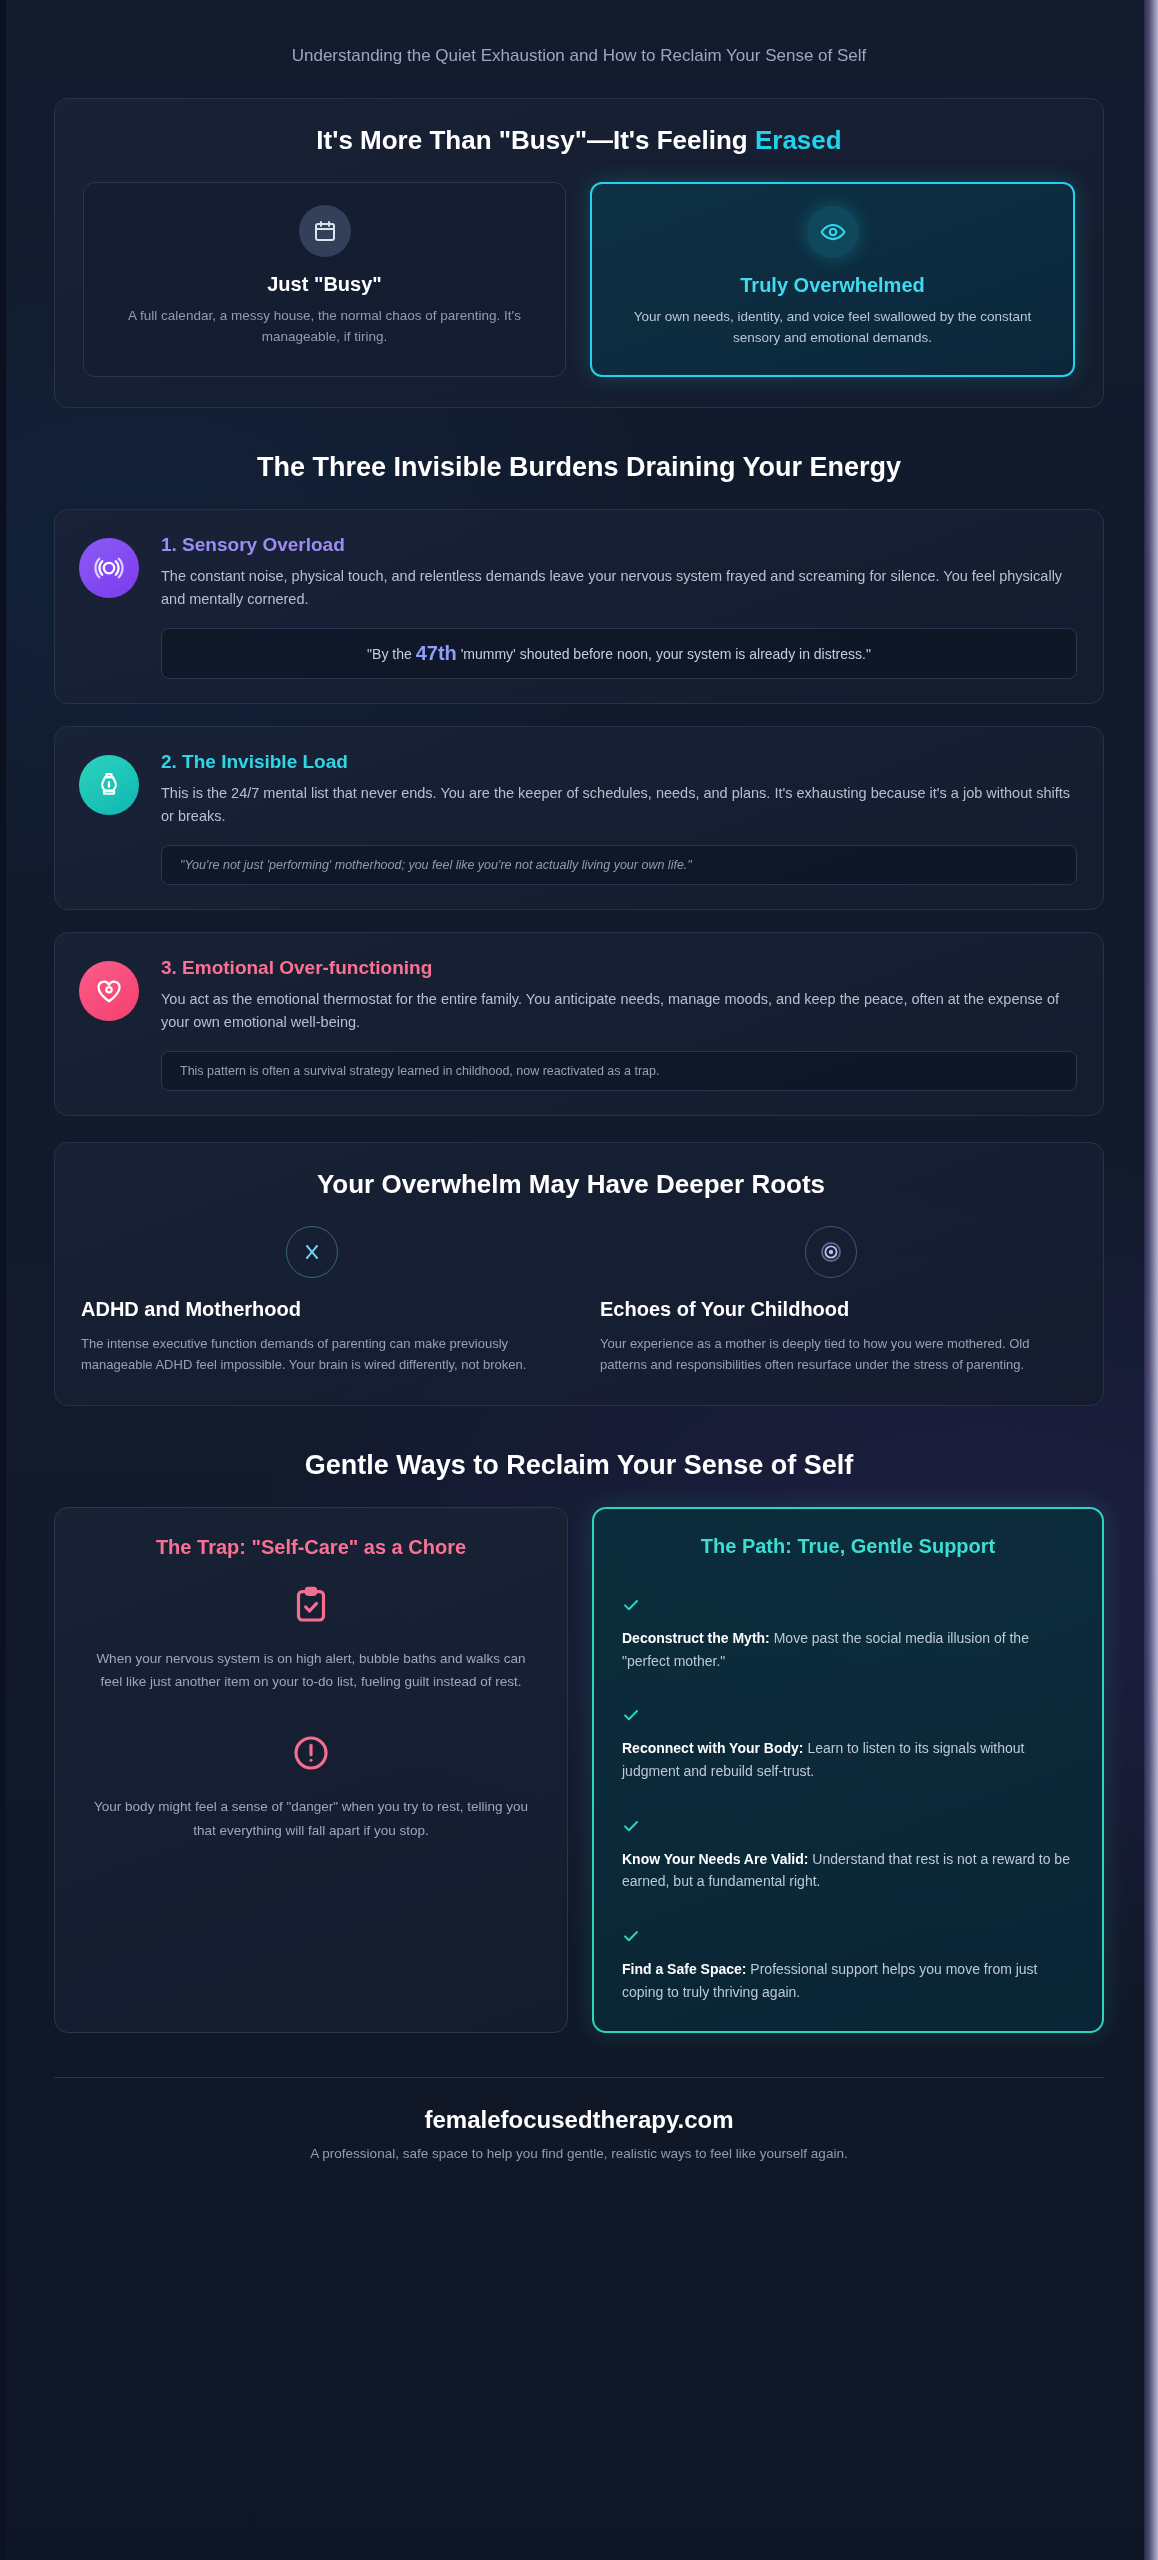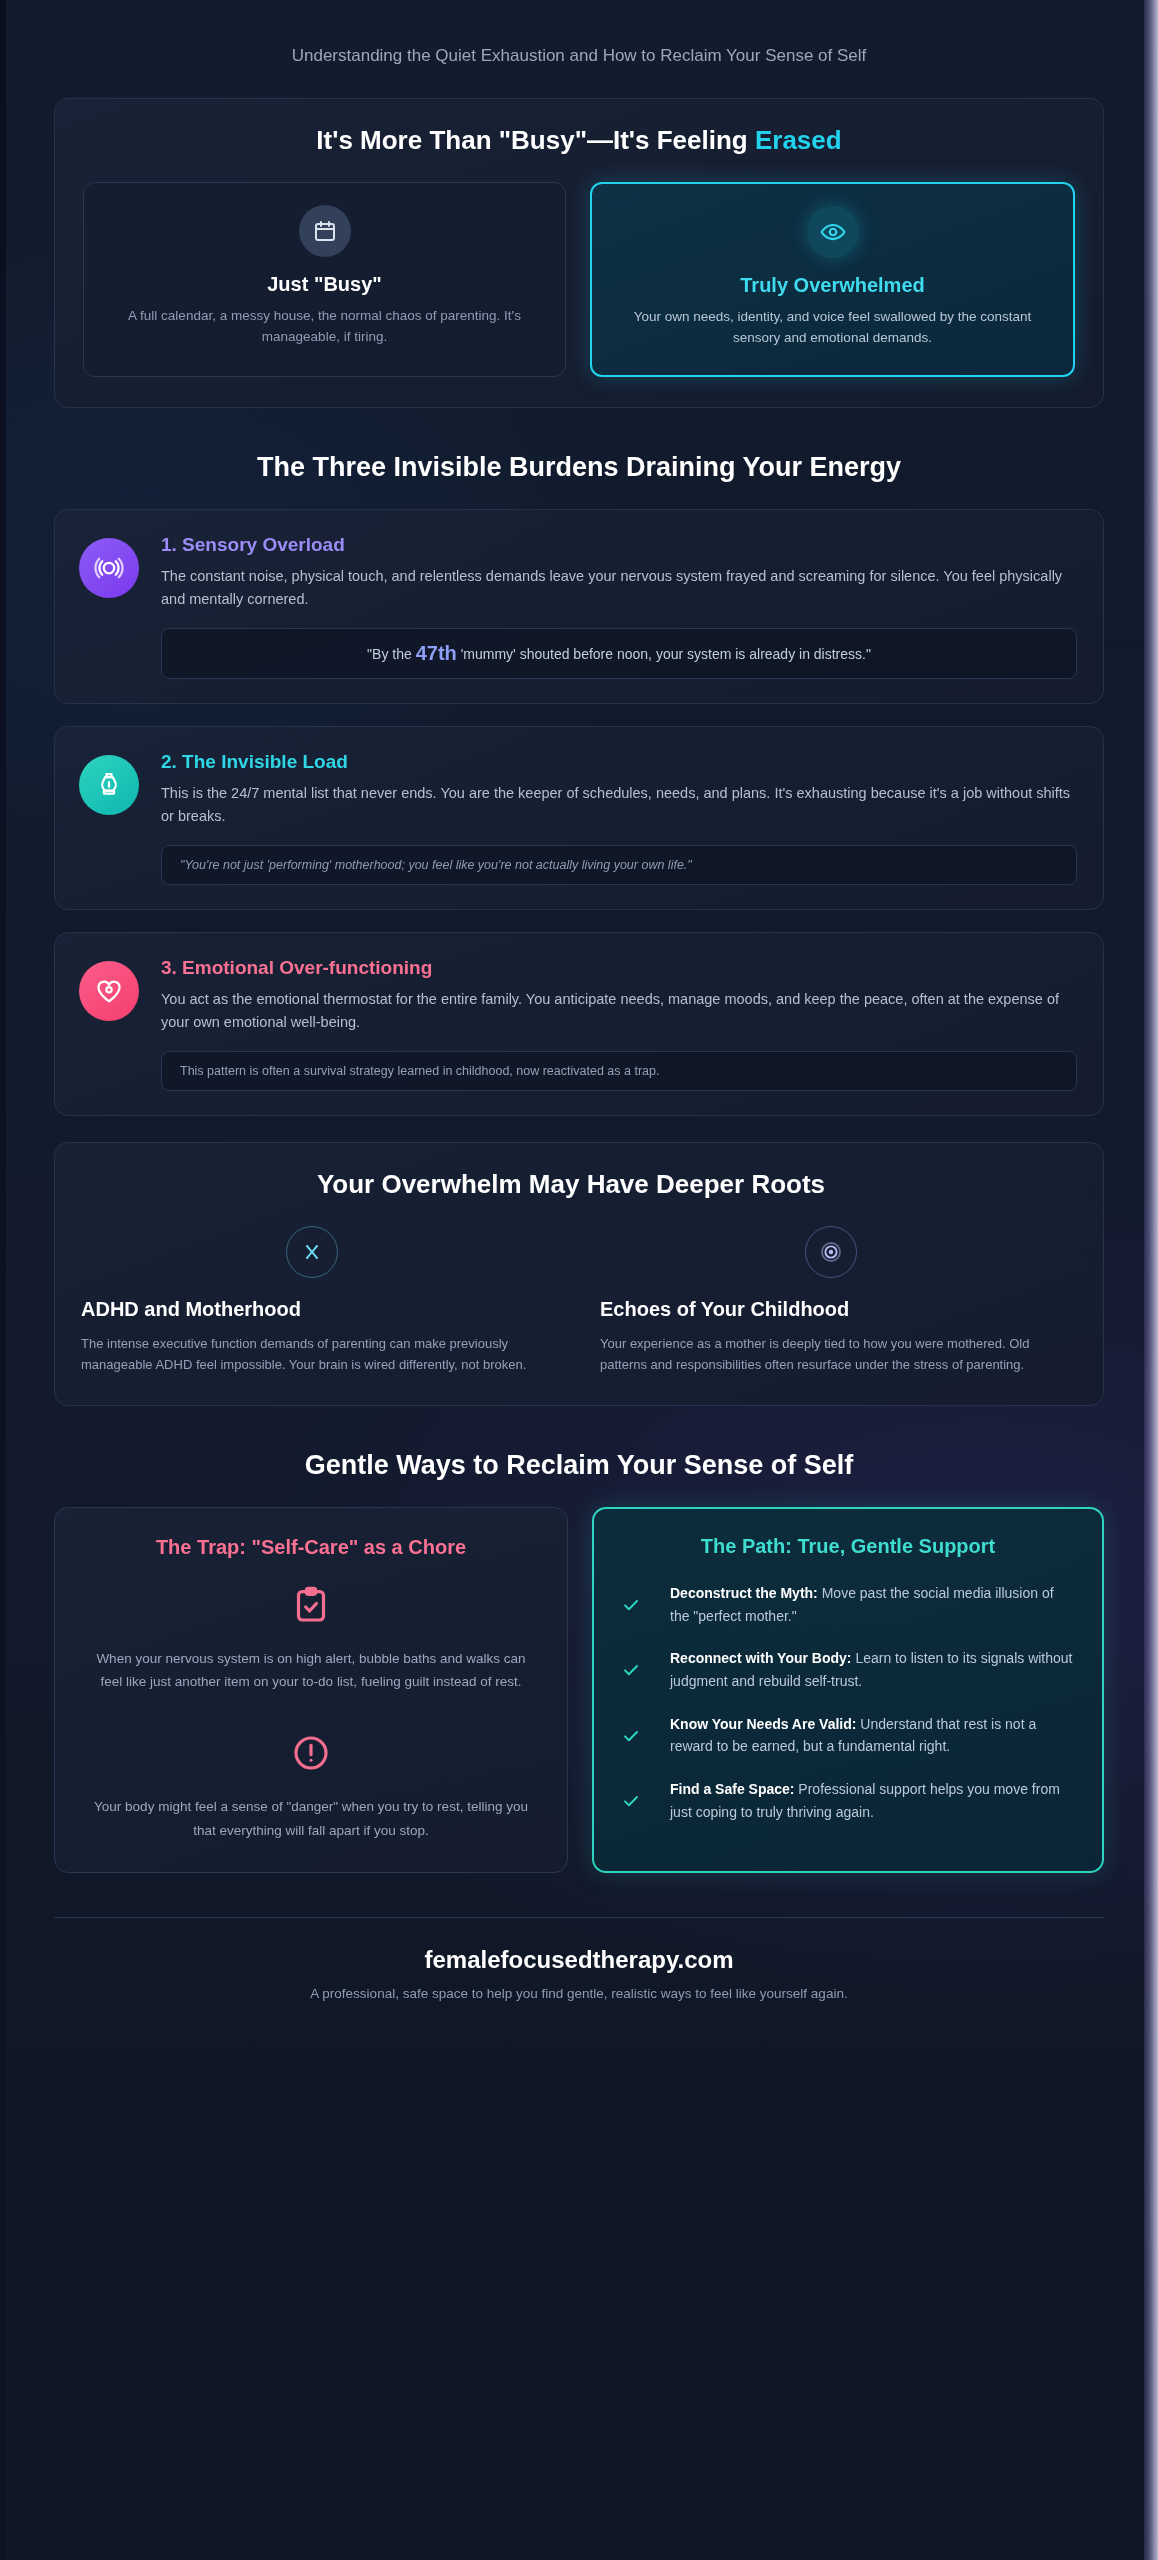--- a/index.html
+++ b/index.html
@@ -259,23 +259,24 @@
     border-radius: 14px;
     padding: 26px 28px 28px;
     box-shadow: 0 0 26px rgba(45,212,191,0.18);
   }
   .path-h {
     font-size: 20px; font-weight: bold; color: #3fdcd0; text-align: center; margin-bottom: 24px;
   }
   .plist { list-style: none; }
   .pitem {
     display: flex;
-    gap: 30px;
+    gap: 13px;
     margin-bottom: 20px;
     align-items: flex-start;
+    flex-direction: column;
   }
   .pitem:last-child { margin-bottom: 0; }
   .pcheck {
     flex: 0 0 auto;
     width: 18px; height: 18px;
     margin-top: 14px;
   }
   .ptext {
     font-size: 14px; line-height: 1.62; color: #bcc9d8;
   }

